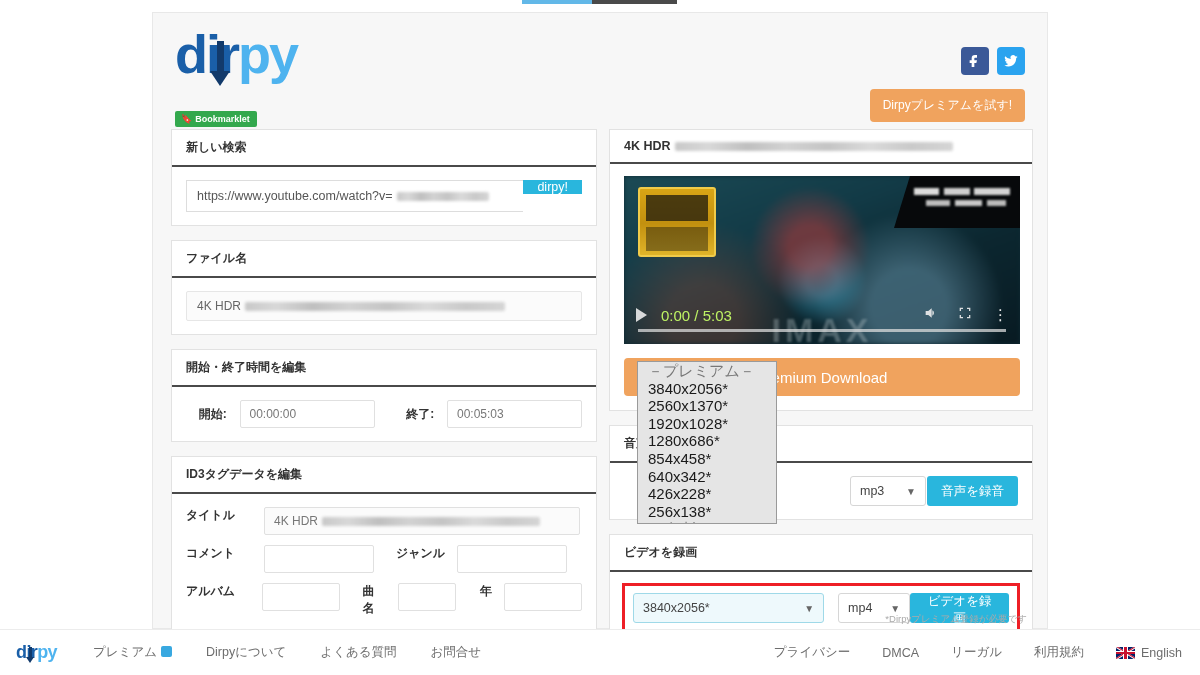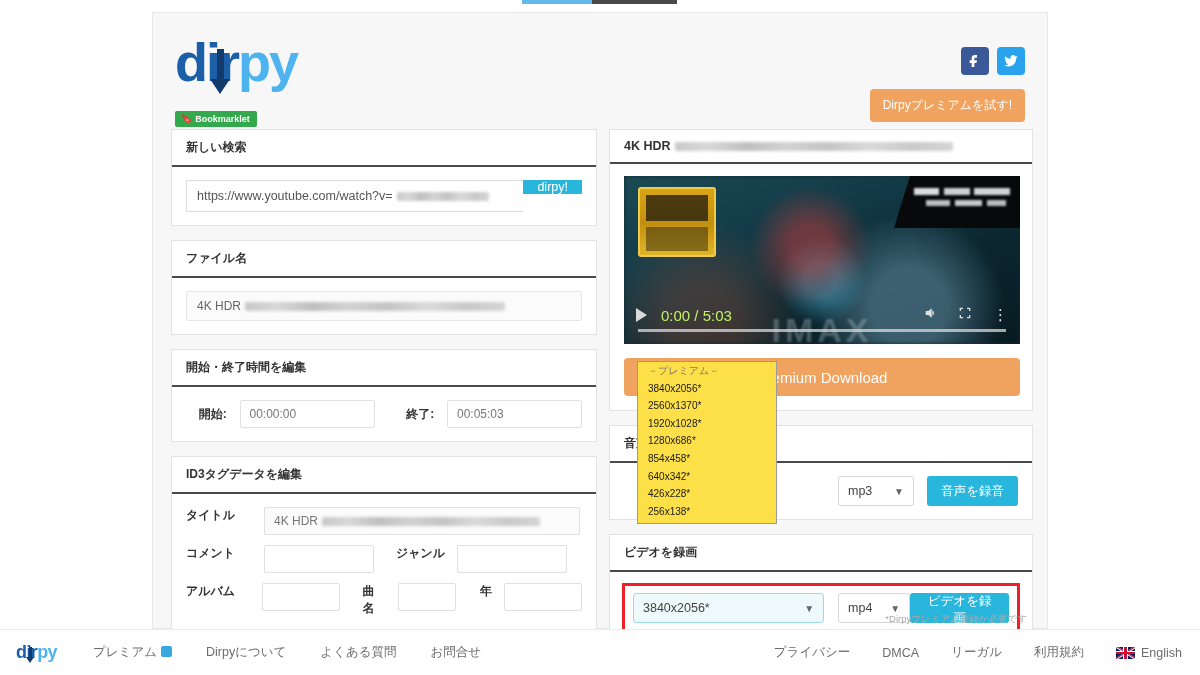--- a/index.html
+++ b/index.html
@@ -16,21 +16,21 @@
   .topstrip .bar .fill { position:absolute; left:0; top:0; width:70px; height:4px; background:#62b8e8; }
 
   
   .page { position:absolute; top:6px; left:0; width:1200px; height:669px; background:#ffffff; }
   .container {
     position:absolute; left:152px; top:6px; width:896px; height:617px;
     background:#f7f7f7; border:1px solid #e8e8e8;
   }
 
   
-  .logo-wrap { position:absolute; left:22px; top:22px; }
+  .logo-wrap { position:absolute; left:22px; top:14px; }
   .logo { font-size:54px; font-weight:bold; letter-spacing:-2px; line-height:54px; position:relative; }
   .logo .dark { color:#1a5fa8; }
   .logo .light { color:#4eb3ef; }
   .logo .arrow {
     position:absolute; left:42px; top:14px; width:0; height:0;
   }
   .logo .arrow .stem { position:absolute; left:0; top:0; width:7px; height:34px; background:#123a6b; }
   .logo .arrow .head {
     position:absolute; left:-7px; top:30px; width:0; height:0;
     border-left:10px solid transparent; border-right:10px solid transparent;
@@ -211,22 +211,22 @@
   .redbox .row1 { display:flex; align-items:center; }
   .redbox .sel.res { border:1px solid #9fd9e8; background:#eef9fc; width:204px; }
 
   .note {
     position:absolute; right:20px; top:600px; font-size:9.5px; color:#aaaaaa;
   }
 
   
   .dropdown {
     position:absolute; left:637px; top:355px; width:140px; height:163px;
-    background:#fde047; border:1px solid #9a9a9a; z-index:50; overflow:hidden;
-    font-size:10px; color:#1a1a1a;
+    background:#e5e5e5; border:1px solid #9a9a9a; z-index:50; overflow:hidden;
+    font-size:15px; color:#1a1a1a;
   }
   .dropdown .item { padding:1px 10px; line-height:15.6px; white-space:nowrap; }
   .dropdown .grp { color:#777777; }
 
   
   .footer {
     position:absolute; left:0; bottom:0; width:1200px; height:46px;
     background:#ffffff; border-top:1px solid #ececec;
     display:flex; align-items:center;
   }
@@ -408,21 +408,21 @@
         </div>
         <div class="dl-wrap">
           <button class="dl-btn">Premium Download</button>
         </div>
       </div>
 
       <div class="panel">
         <div class="panel-head">音声を録音</div>
         <div class="conv-body">
           <div class="sel res" style="visibility:hidden"></div>
-          <div class="sel fmt" style="margin-left:6px">
+          <div class="sel fmt" style="margin-left:18px">
             <span>mp3</span>
             <span class="chev">▼</span>
           </div>
           <button class="rec-btn">音声を録音</button>
         </div>
       </div>
 
       <div class="panel">
         <div class="panel-head">ビデオを録画</div>
         <div class="video-panel-body">

